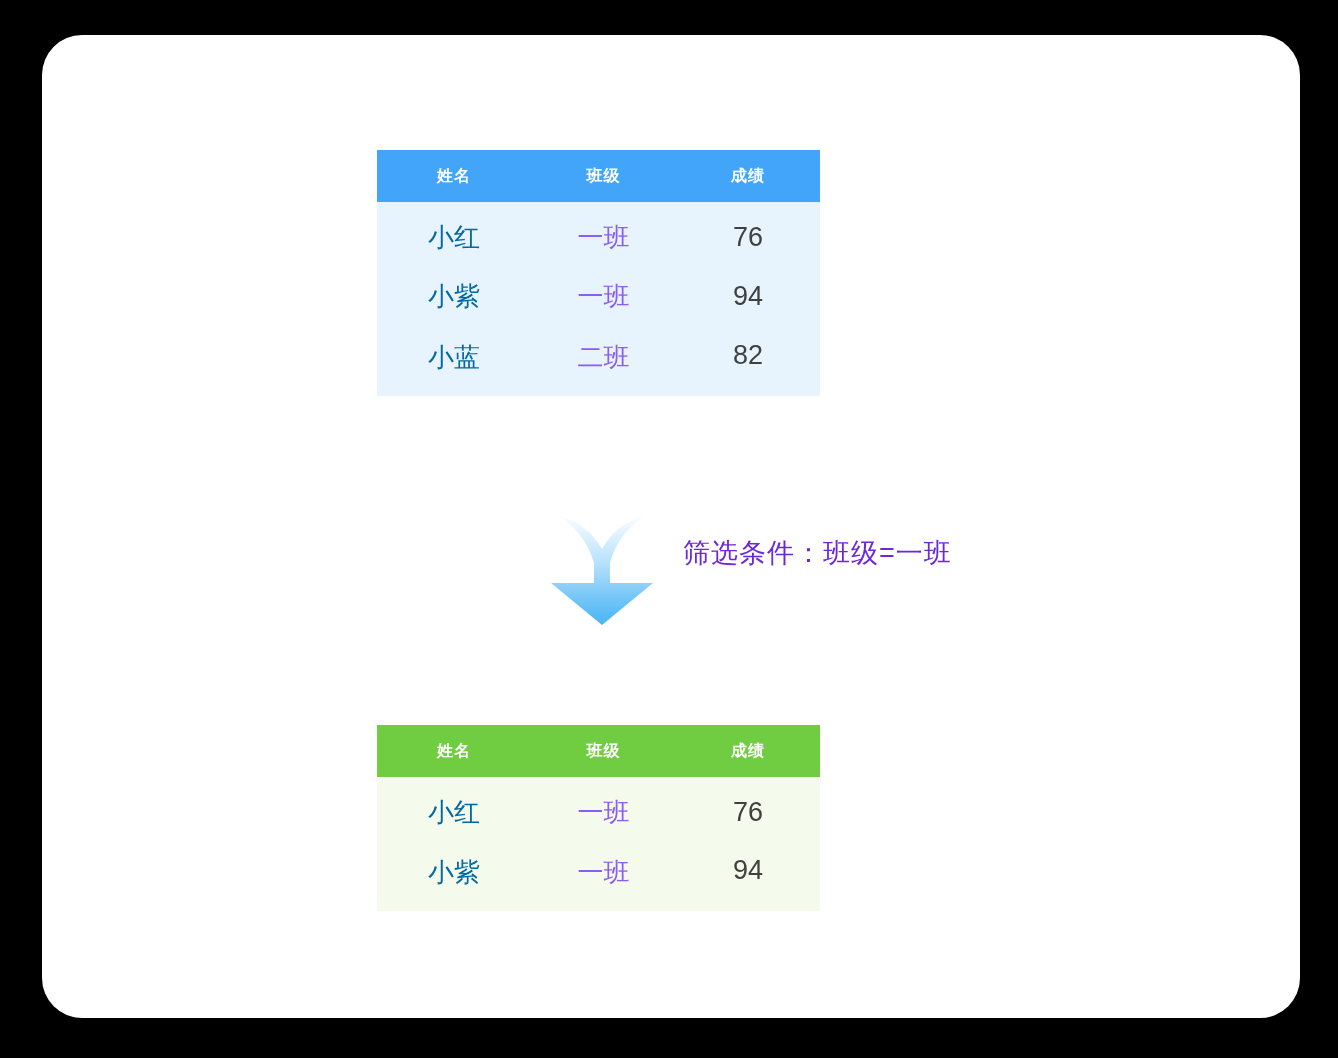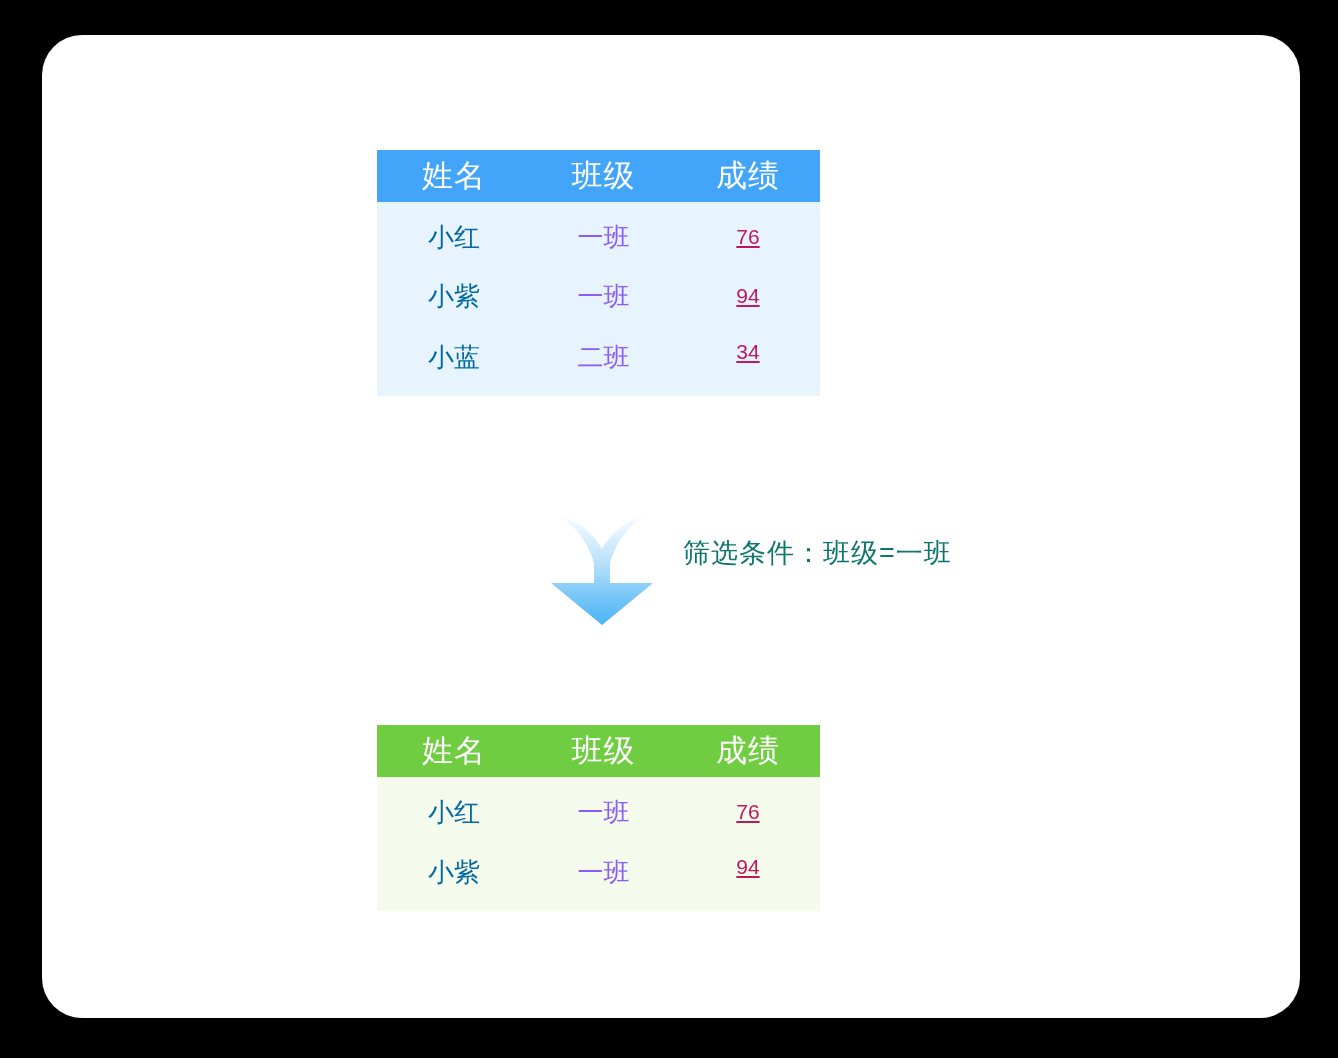--- a/index.html
+++ b/index.html
@@ -36,35 +36,35 @@
     width: 443px;
     border-collapse: collapse;
     table-layout: fixed;
   }
   .data-table col.c-name  { width: 154px; }
   .data-table col.c-class { width: 145px; }
   .data-table col.c-score { width: 144px; }
 
   .data-table th {
     height: 52px;
-    font-weight: normal;
-    font-size: 31px;
+    font-weight: bold;
+    font-size: 16px;
     color: #ffffff;
     text-align: center;
     letter-spacing: 1px;
   }
   .data-table td {
     height: 60px;
     font-size: 26px;
     color: #0369a1;
     text-align: center;
     font-weight: normal;
   }
   .data-table td.class-cell { color: #8b5cf6; }
-  .data-table td.score-cell { color: #be185d; font-size: 21px; text-decoration: underline; }
+  .data-table td.score-cell { color: #404040; font-size: 27px; }
   .data-table tbody tr:last-child td { padding-bottom: 16px; }
 
   
   #table-source { left: 335px; top: 115px; }
   #table-source thead th { background: #42a5f9; }
   #table-source tbody  { background: #e8f4fd; }
   #table-source tbody tr:first-child td { padding-top: 6px; height: 64px; }
   #table-source tbody tr:last-child  td { height: 70px; vertical-align: top; padding-top: 14px; }
 
   
@@ -82,21 +82,21 @@
     width: 110px;
     height: 125px;
   }
 
   
   .filter-caption {
     position: absolute;
     left: 641px;
     top: 498px;
     font-size: 27px;
-    color: #0f766e;
+    color: #6d28d9;
     letter-spacing: 1px;
     white-space: nowrap;
     line-height: 40px;
   }
 </style>
 </head>
 <body>
 
 <div id="page">
   <div class="card">
@@ -121,21 +121,21 @@
           <td class="score-cell">76</td>
         </tr>
         <tr>
           <td class="name-cell">小紫</td>
           <td class="class-cell">一班</td>
           <td class="score-cell">94</td>
         </tr>
         <tr>
           <td class="name-cell">小蓝</td>
           <td class="class-cell">二班</td>
-          <td class="score-cell">34</td>
+          <td class="score-cell">82</td>
         </tr>
       </tbody>
     </table>
 
     <div class="flow-arrow">
       <svg width="110" height="125" viewBox="0 0 110 125" xmlns="http://www.w3.org/2000/svg">
         <defs>
           <linearGradient id="arrowGrad" x1="0" y1="0" x2="0" y2="1">
             <stop offset="0%" stop-color="#ffffff"></stop>
             <stop offset="12%" stop-color="#eaf6ff"></stop>

